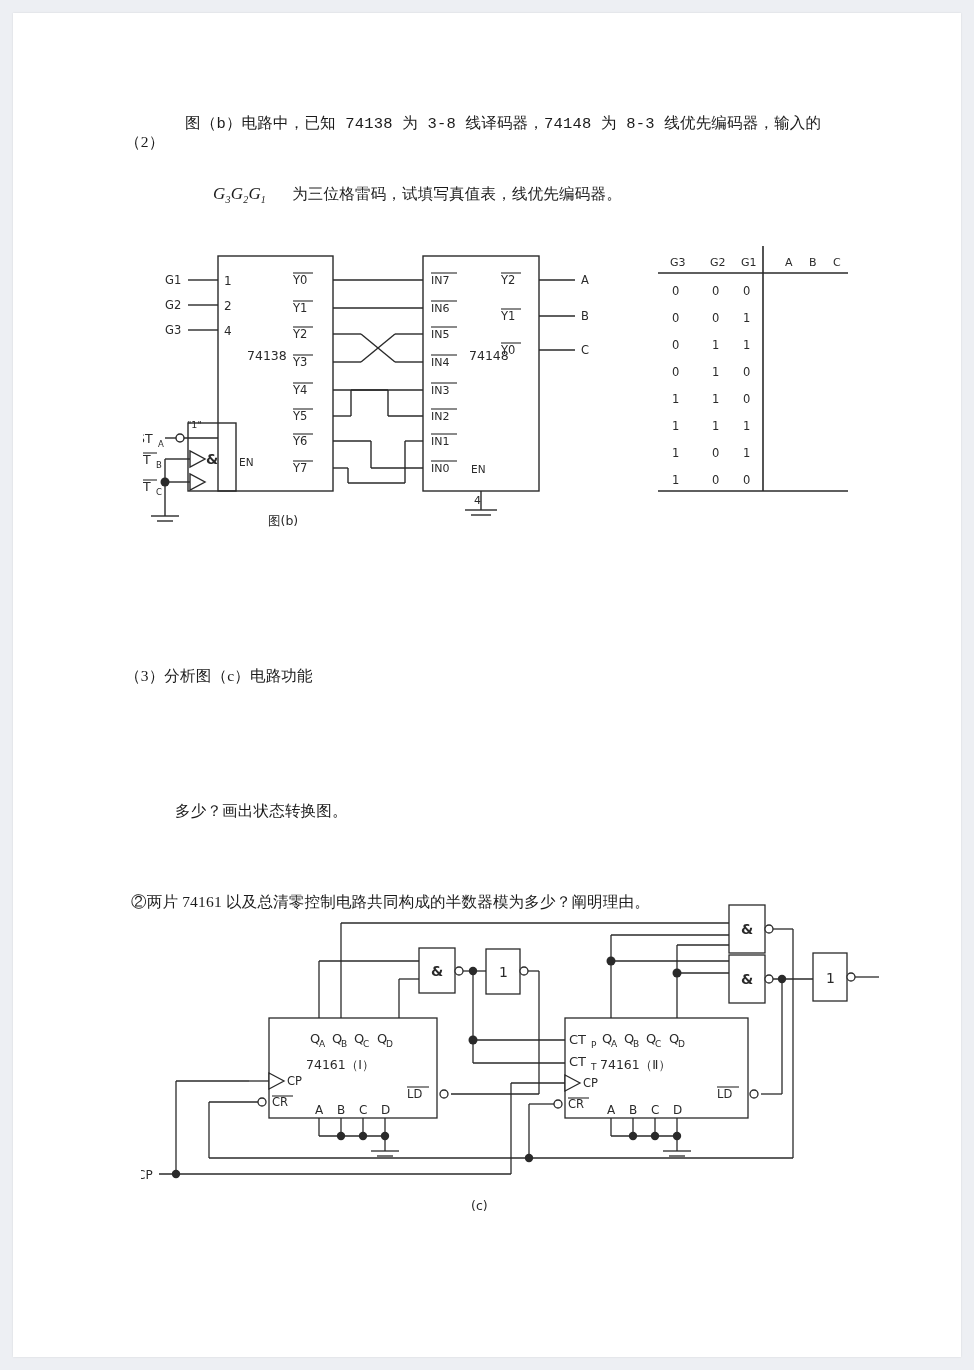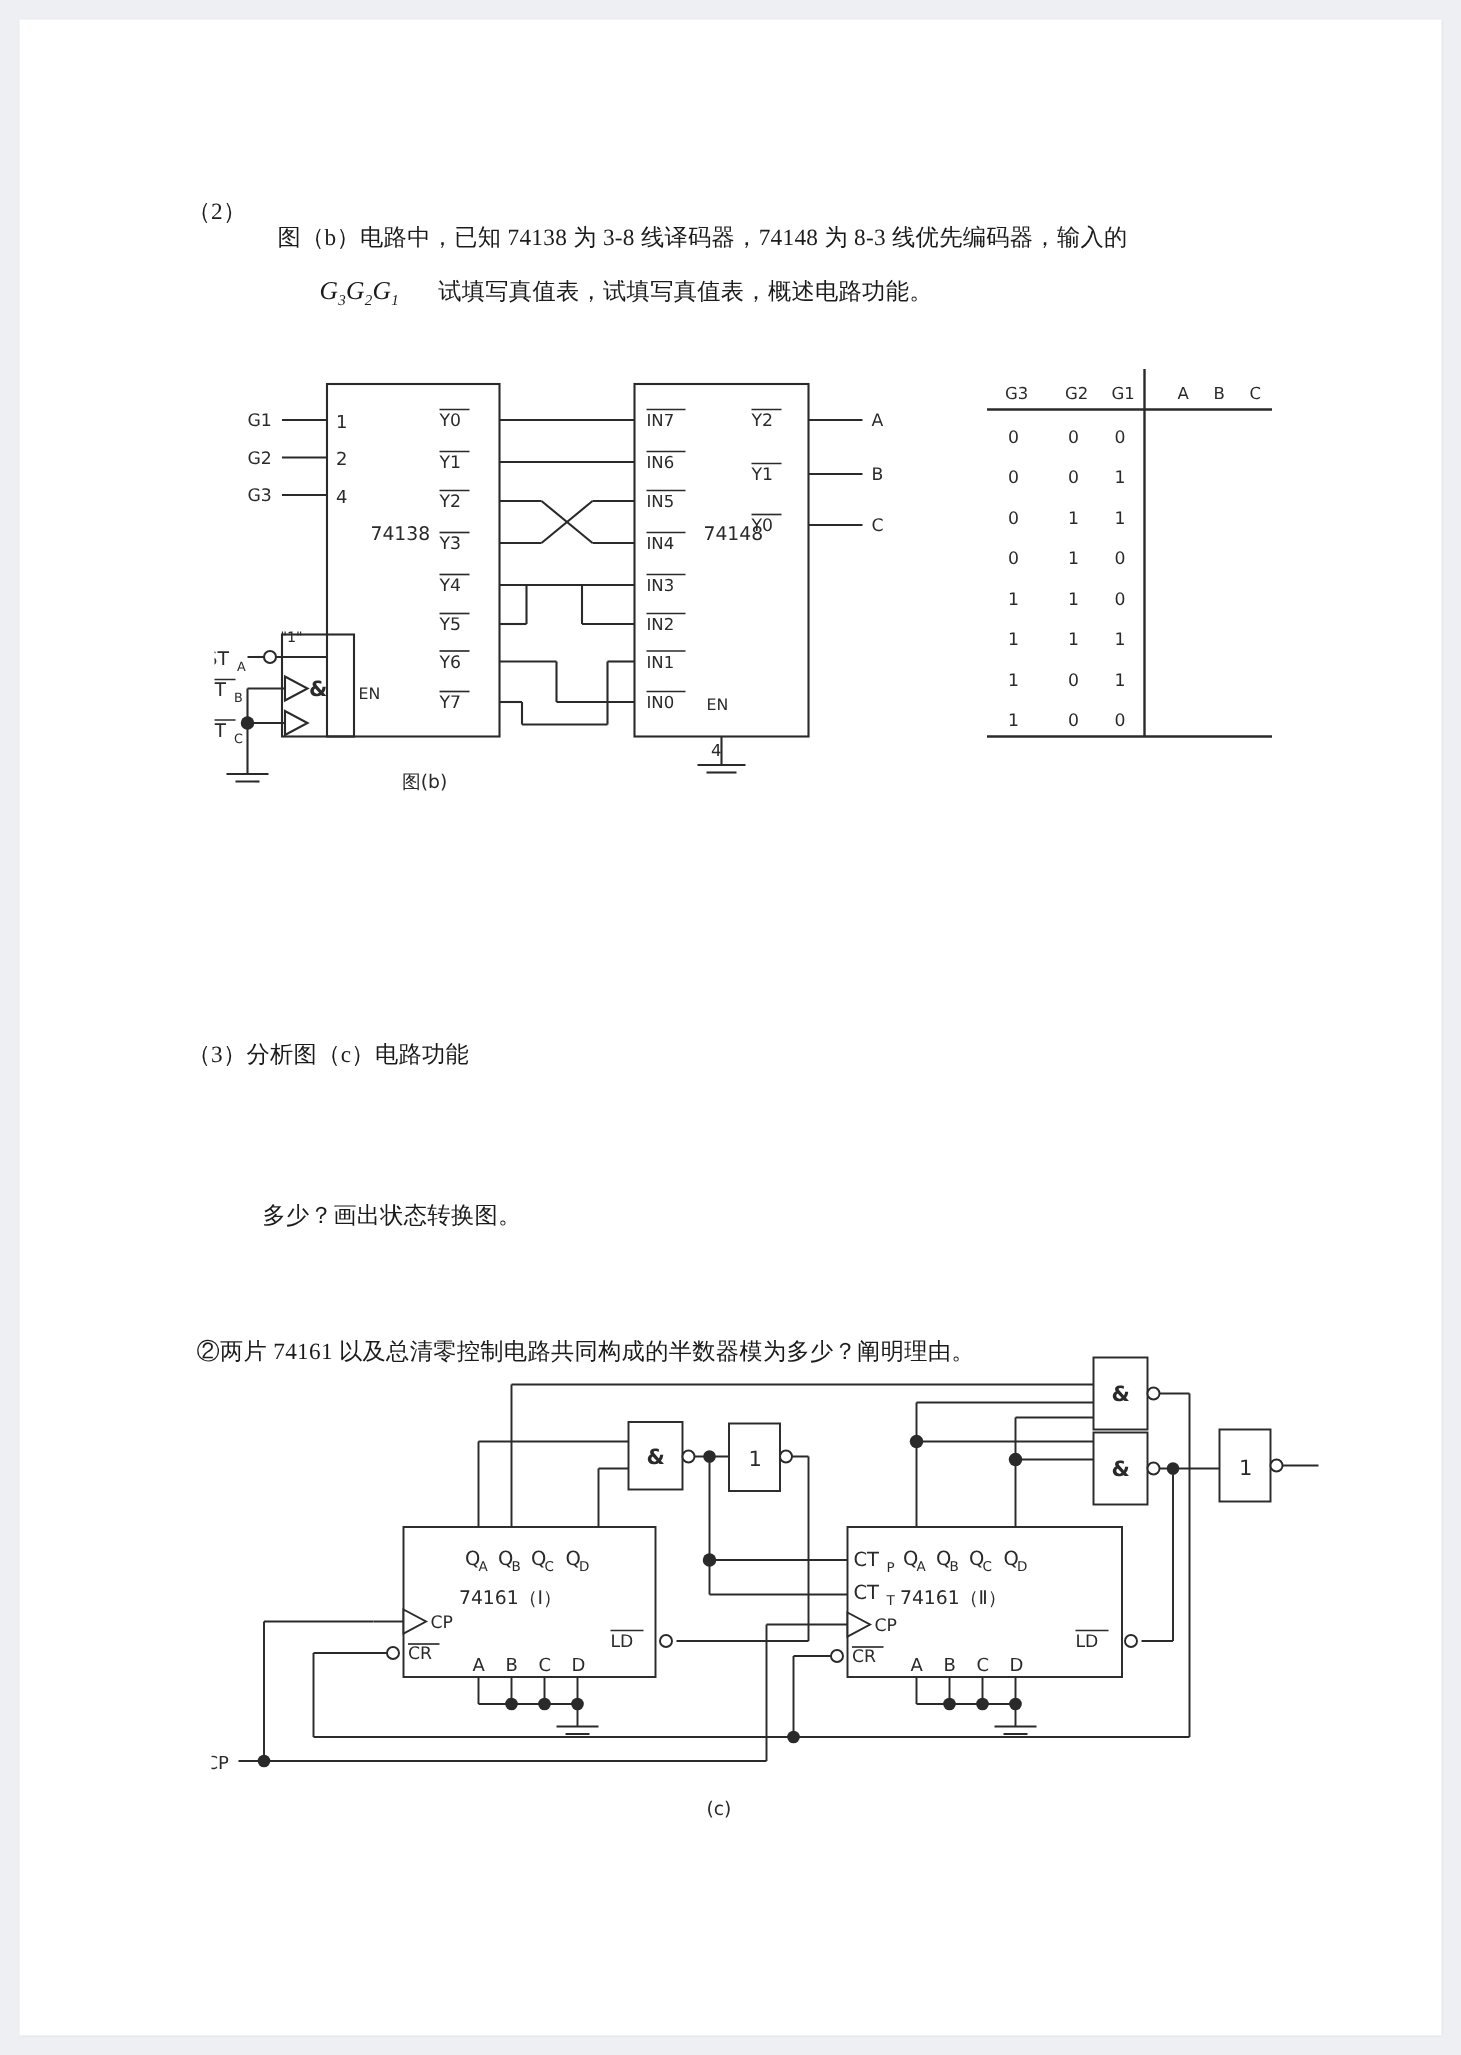--- a/index.html
+++ b/index.html
@@ -57,27 +57,27 @@
   }
 </style>
 </head>
 <body>
 
 <div id="page">
 
   <div class="qtext" style="left:112px; top:121px;">
     <span>（2）</span>
   </div>
-  <div class="qtext" style="left:172px; top:138px;">
+  <div class="qtext" style="left:172px; top:104px;font-family:Liberation Mono, monospace;">
     <span>图（b）电路中，已知 74138 为 3-8 线译码器，74148 为 8-3 线优先编码器，输入的</span>
   </div>
 
   <div class="qtext" style="left:200px; top:172px;">
     <span class="mathvar"><span>G</span><sub>3</sub><span>G</span><sub>2</sub><span>G</span><sub>1</sub></span>
-    <span style="display:inline-block;width:22px"></span><span>试填写真值表，试填写真值表，概述电路功能。</span>
+    <span style="display:inline-block;width:22px"></span><span>为三位格雷码，试填写真值表，线优先编码器。</span>
   </div>
 
   <div class="diagram" style="left:130px; top:225px; width:730px; height:300px;">
     <svg width="730" height="300" viewBox="0 0 730 300">
       <g fill="none" stroke="#2a2a2a" stroke-width="1.4">
 
         <rect x="75" y="18" width="115" height="235"></rect>
 
         <rect x="45" y="185" width="48" height="68"></rect>
 
@@ -273,21 +273,21 @@
         <text x="569" y="219">0</text>
         <text x="600" y="219">1</text>
 
         <text x="529" y="246">1</text>
         <text x="569" y="246">0</text>
         <text x="600" y="246">0</text>
       </g>
     </svg>
   </div>
 
-  <div class="qtext" style="left:112px; top:683px;">
+  <div class="qtext" style="left:112px; top:655px;">
     <span>（3）分析图（c）电路功能</span>
   </div>
 
 
   <div class="qtext" style="left:162px; top:790px;">
     <span>多少？画出状态转换图。</span>
   </div>
 
   <div class="qtext" style="left:118px; top:881px;">
     <span>②两片 74161 以及总清零控制电路共同构成的半数器模为多少？阐明理由。</span>

